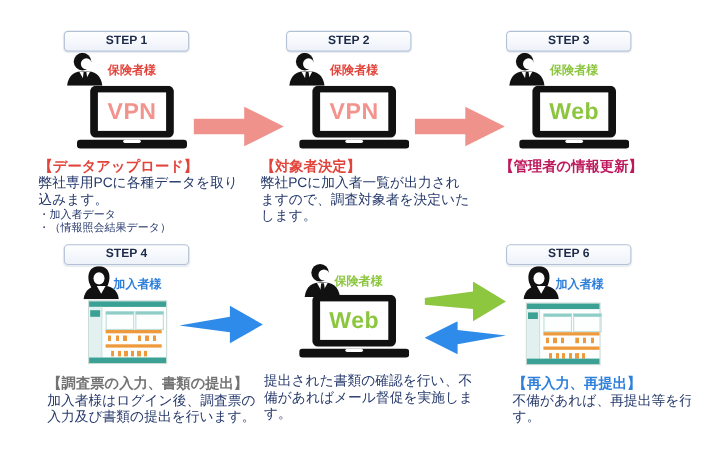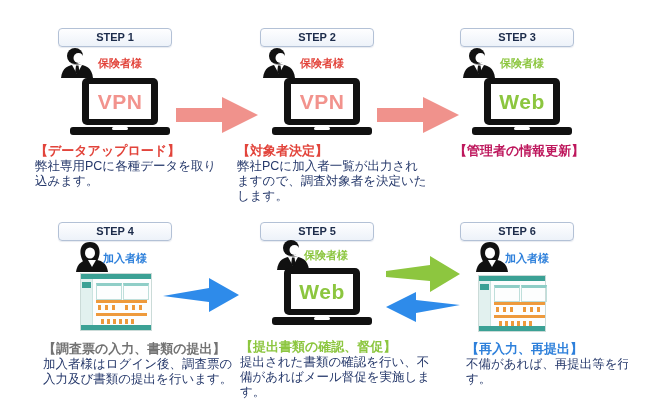--- a/index.html
+++ b/index.html
@@ -88,20 +88,22 @@
     <div class="laptop" style="left:40px;top:50px">
       <svg width="100" height="58" viewBox="0 0 100 58">
           <use href="#sym-laptop"></use>
         </svg>
       <div class="screen-label" style="color: rgb(242, 147, 141);">VPN</div>
     </div>
     <div class="textblock" style="left:5px;top:115px">
       <div class="title" style="color: rgb(226, 68, 59);">【データアップロード】</div>
       <div class="body">弊社専用PCに各種データを取り
 込みます。</div>
+      <div class="bullets">・加入者データ
+・（情報照会結果データ）</div>
     </div>
   </div>
 
   <div class="step" style="left:232px;top:28px">
     <div class="badge">
       <span>STEP 2</span>
     </div>
     <div class="person" style="left:30px;top:20px">
       <svg width="34" height="30" viewBox="0 0 34 30">
           <use href="#sym-male"></use>
@@ -167,37 +169,33 @@
       <div class="bar-bottom"></div>
     </div>
     <div class="textblock" style="left:13px;top:119px">
       <div class="title" style="color: #737373;">【調査票の入力、書類の提出】</div>
       <div class="body">加入者様はログイン後、調査票の
 入力及び書類の提出を行います。</div>
     </div>
   </div>
 
   <div class="step" style="left:232px;top:222px">
-    <div class="badge">
-      <span>STEP 5</span>
-    </div>
     <div class="person" style="left:44px;top:18px">
       <svg width="34" height="30" viewBox="0 0 34 30">
           <use href="#sym-male"></use>
         </svg>
     </div>
     <div class="actor" style="left: 72px; top: 26px; color: rgb(140, 198, 63);">保険者様</div>
     <div class="laptop" style="left:40px;top:46px">
       <svg width="100" height="58" viewBox="0 0 100 58">
           <use href="#sym-laptop"></use>
         </svg>
       <div class="screen-label" style="color: rgb(140, 198, 63);">Web</div>
     </div>
     <div class="textblock" style="left:8px;top:117px">
-      <div class="title" style="color: rgb(140, 198, 63);">【提出書類の確認、督促】</div>
       <div class="body">提出された書類の確認を行い、不
 備があればメール督促を実施しま
 す。</div>
     </div>
   </div>
 
   <div class="step" style="left:432px;top:222px">
     <div class="badge">
       <span>STEP 6</span>
     </div>

